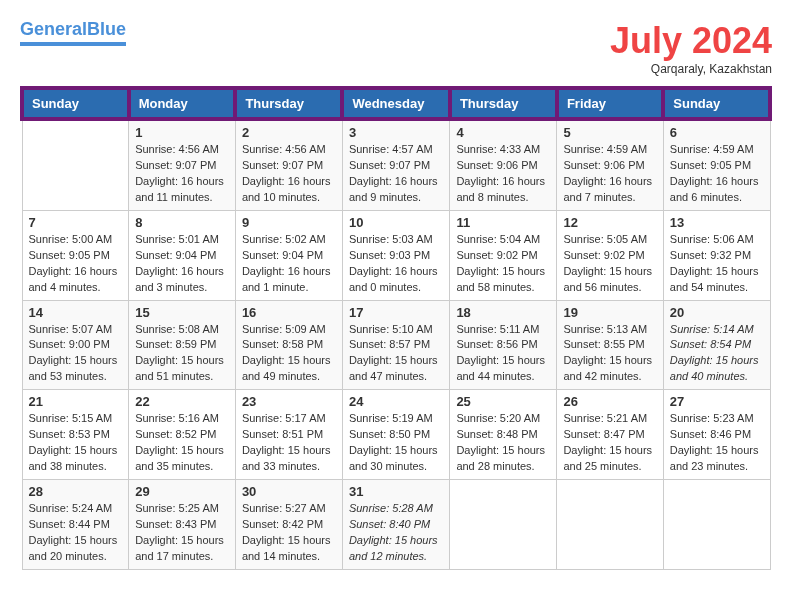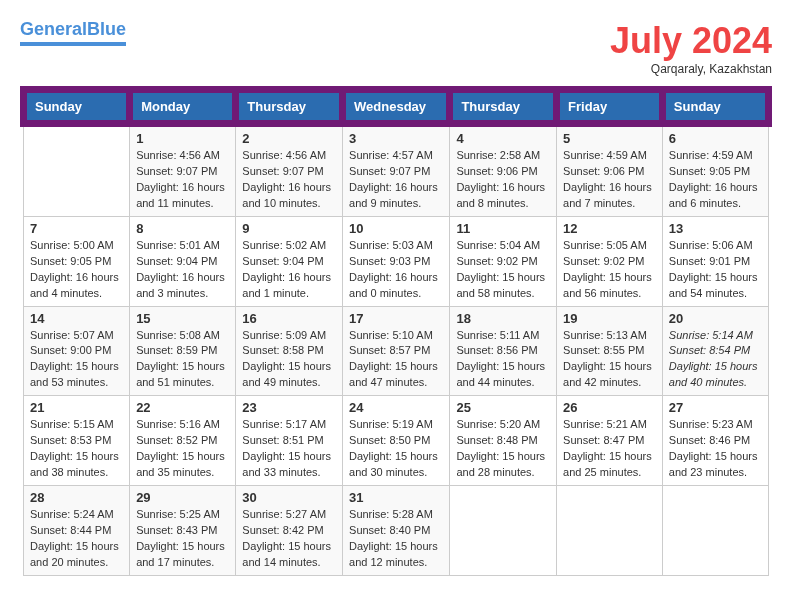--- a/index.html
+++ b/index.html
@@ -54,21 +54,21 @@
       border-collapse: collapse;
       font-size: 11px;
     }
     thead tr th {
       background: #2b6cb0;
       color: #fff;
       text-align: left;
       padding: 6px 8px;
       font-size: 13px;
       font-weight: bold;
-      border: 7px solid #701a75;
+      border: 4px solid #701a75;
     }
     tbody tr td {
       border: 1px solid #ccc;
       vertical-align: top;
       padding: 4px 6px;
       width: 108px;
       min-height: 80px;
       background: #fff;
     }
     tbody tr:nth-child(odd) td {
@@ -137,21 +137,21 @@
         </td>
         <td>
           <span class="day-num">3</span>
           <div class="day-info" style="white-space: pre-line;">Sunrise: 4:57 AM
 Sunset: 9:07 PM
 Daylight: 16 hours
 and 9 minutes.</div>
         </td>
         <td>
           <span class="day-num">4</span>
-          <div class="day-info" style="white-space: pre-line;">Sunrise: 2:58 AM
+          <div class="day-info" style="white-space: pre-line;">Sunrise: 4:33 AM
 Sunset: 9:06 PM
 Daylight: 16 hours
 and 8 minutes.</div>
         </td>
         <td>
           <span class="day-num">5</span>
           <div class="day-info" style="white-space: pre-line;">Sunrise: 4:59 AM
 Sunset: 9:06 PM
 Daylight: 16 hours
 and 7 minutes.</div>
@@ -203,21 +203,21 @@
         <td>
           <span class="day-num">12</span>
           <div class="day-info" style="white-space: pre-line;">Sunrise: 5:05 AM
 Sunset: 9:02 PM
 Daylight: 15 hours
 and 56 minutes.</div>
         </td>
         <td>
           <span class="day-num">13</span>
           <div class="day-info" style="white-space: pre-line;">Sunrise: 5:06 AM
-Sunset: 9:01 PM
+Sunset: 9:32 PM
 Daylight: 15 hours
 and 54 minutes.</div>
         </td>
       </tr>
       <tr>
         <td>
           <span class="day-num">14</span>
           <div class="day-info" style="white-space: pre-line;">Sunrise: 5:07 AM
 Sunset: 9:00 PM
 Daylight: 15 hours
@@ -334,21 +334,21 @@
         </td>
         <td>
           <span class="day-num">30</span>
           <div class="day-info" style="white-space: pre-line;">Sunrise: 5:27 AM
 Sunset: 8:42 PM
 Daylight: 15 hours
 and 14 minutes.</div>
         </td>
         <td>
           <span class="day-num">31</span>
-          <div class="day-info" style="white-space: pre-line;">Sunrise: 5:28 AM
+          <div class="day-info" style="white-space: pre-line; font-style: italic;">Sunrise: 5:28 AM
 Sunset: 8:40 PM
 Daylight: 15 hours
 and 12 minutes.</div>
         </td>
         <td class="empty"></td>
         <td class="empty"></td>
         <td class="empty"></td>
       </tr>
     </tbody>
 </table>

